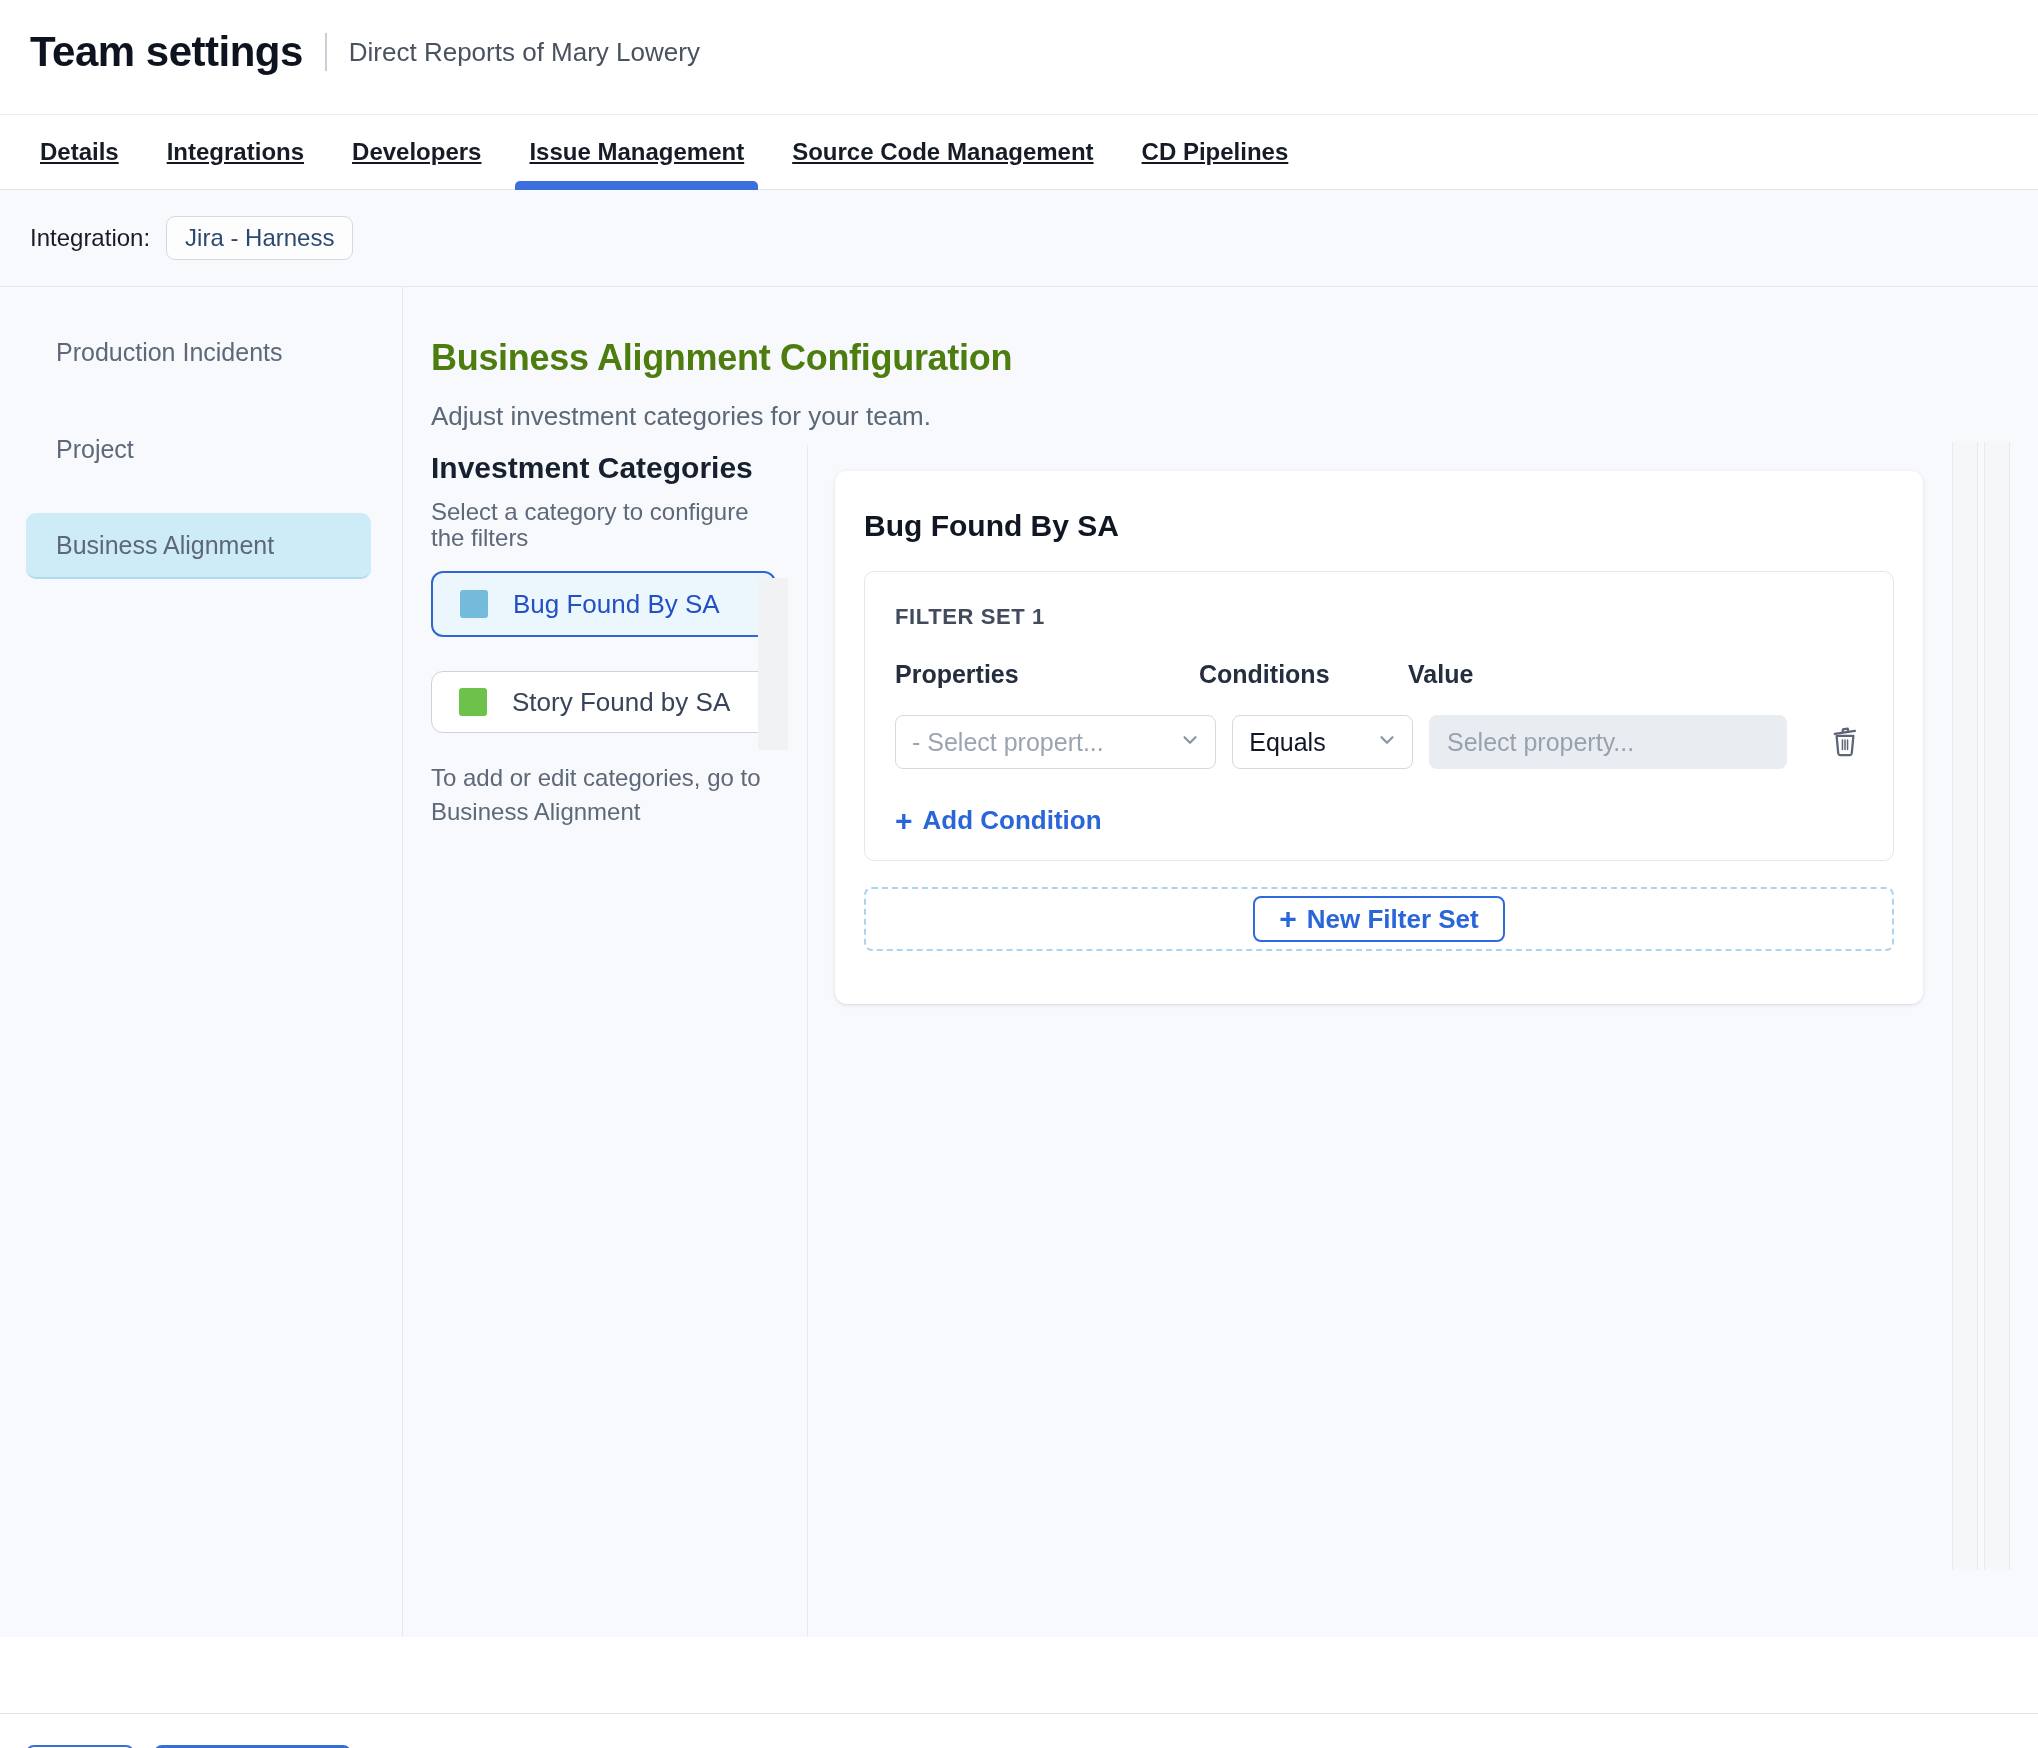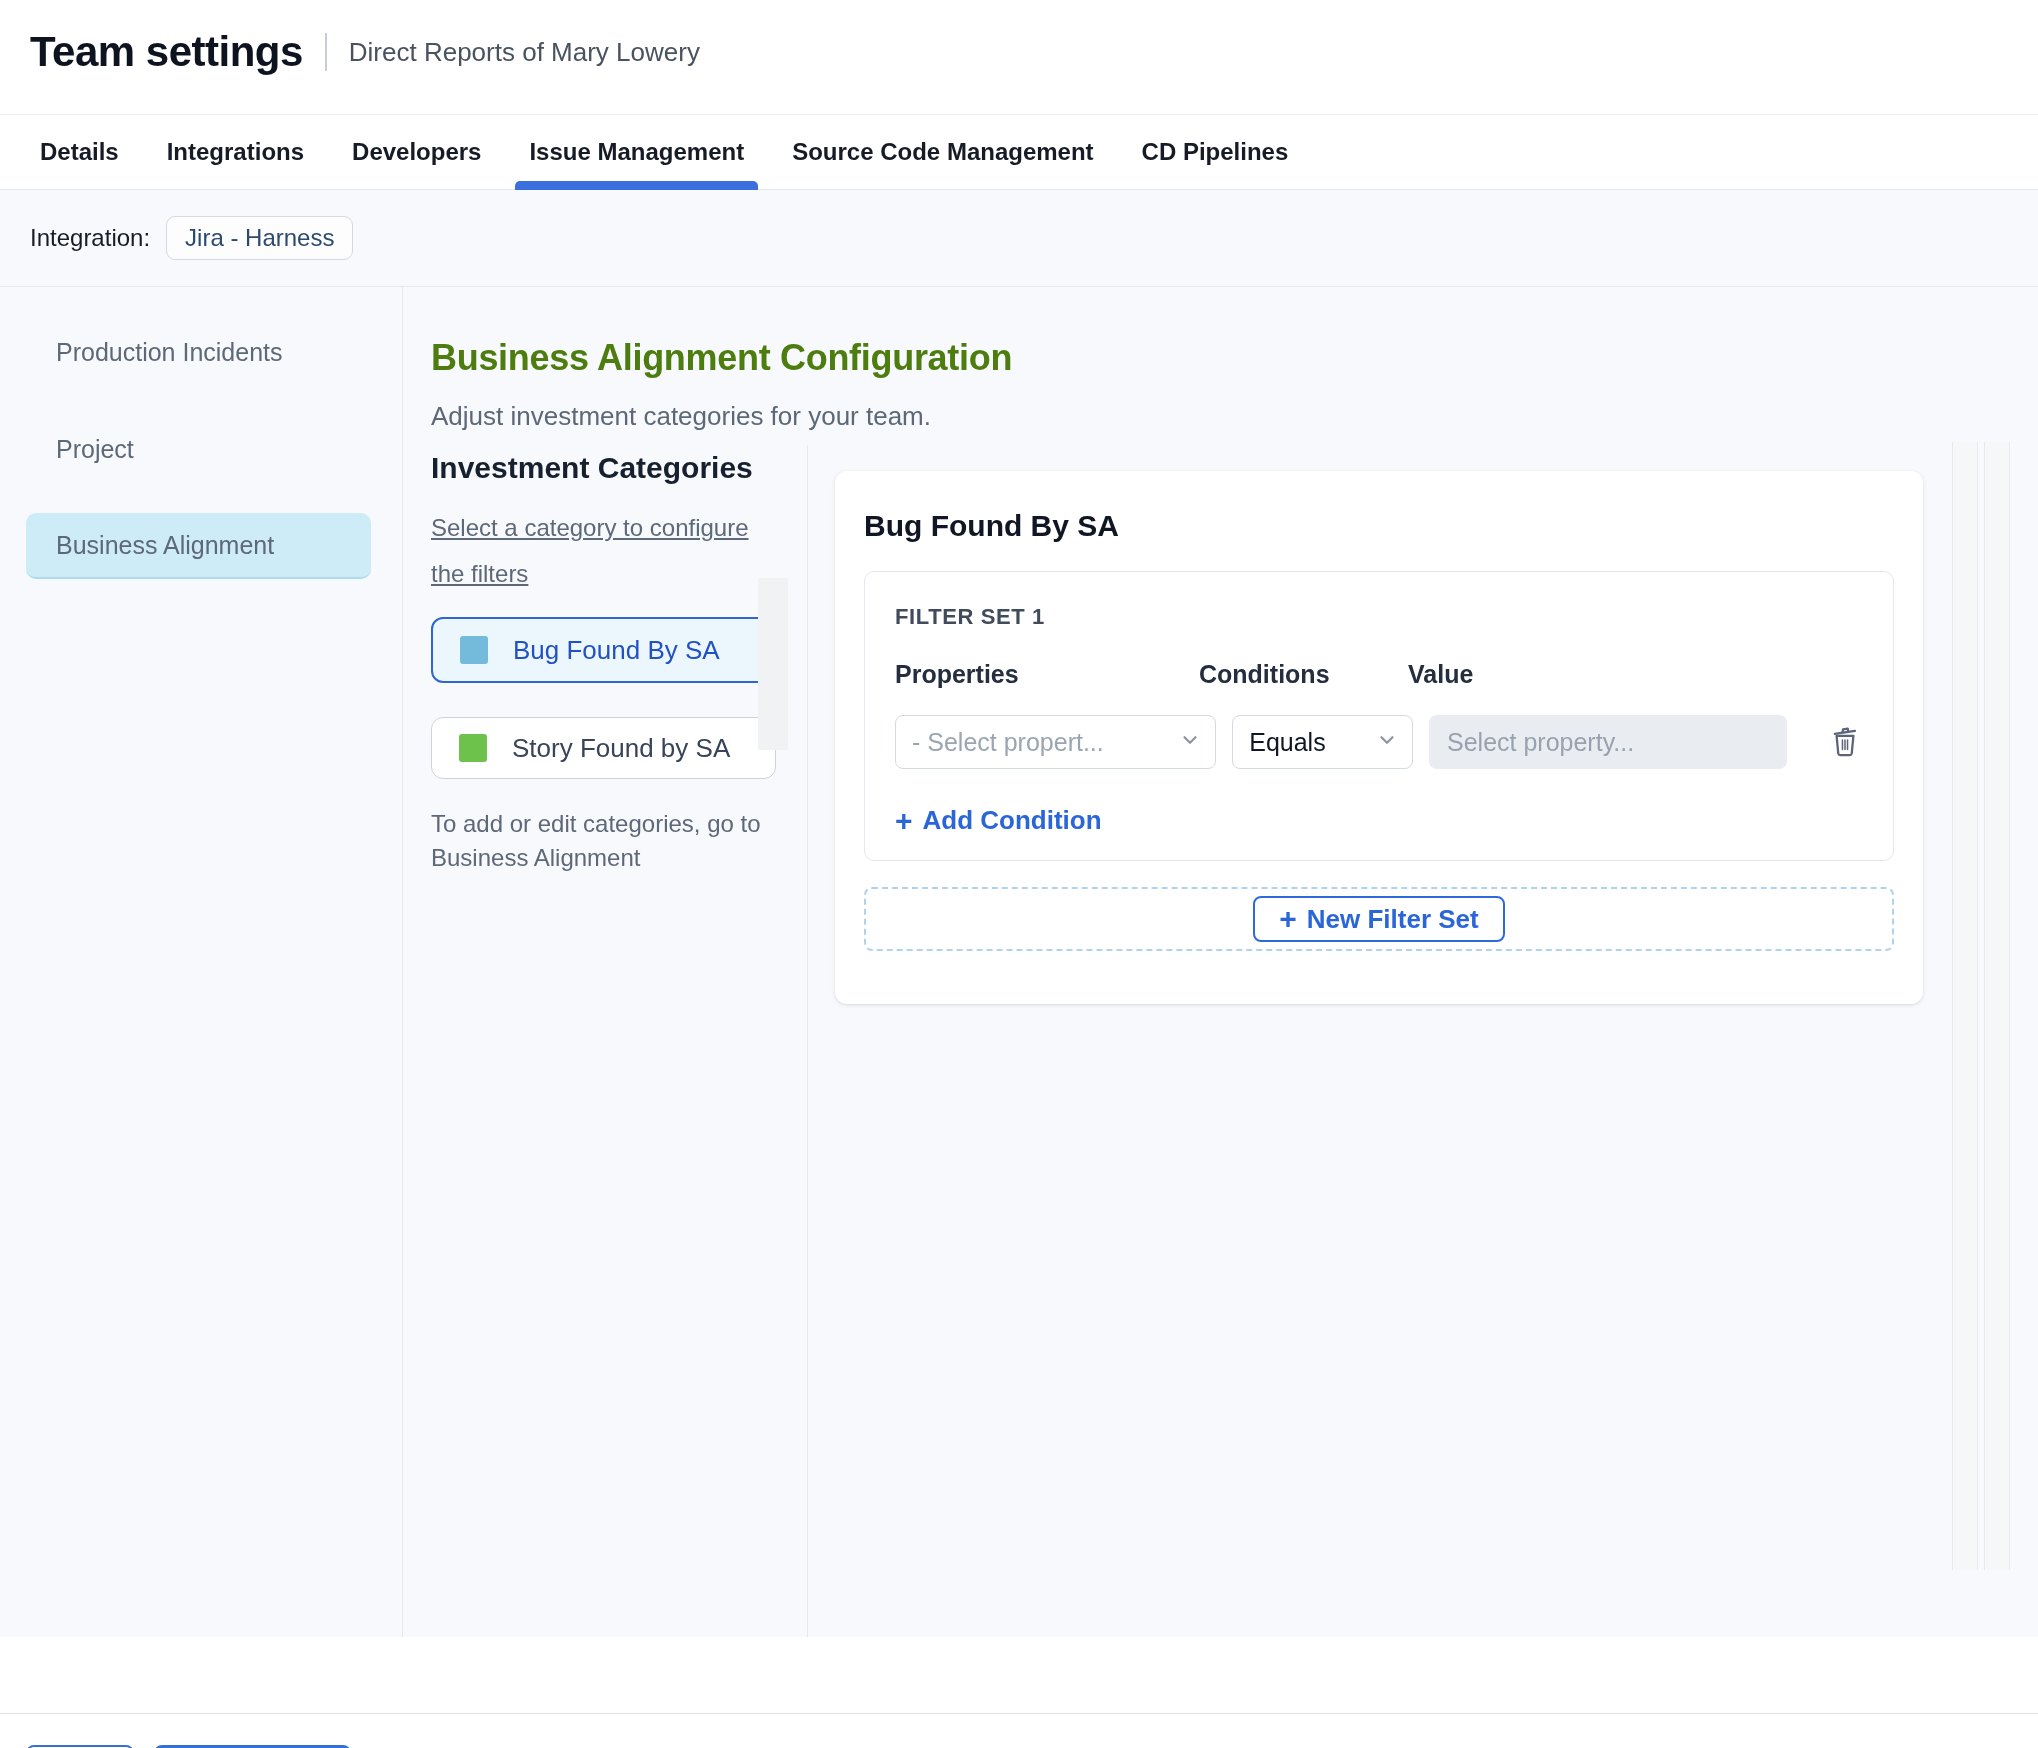--- a/index.html
+++ b/index.html
@@ -14,21 +14,21 @@
   
   .header { position:absolute; top:0; left:0; width:2038px; height:114px; background:#fff; }
   .header-inner { display:flex; align-items:center; padding:28px 0 0 30px; }
   .page-title { font-size:42px; font-weight:700; color:#0e1320; letter-spacing:-0.5px; }
   .title-divider { width:2px; height:38px; background:#c9cdd6; margin:0 22px; }
   .page-subtitle { font-size:26px; color:#49525f; }
   
   .tabbar {
     position:absolute; top:114px; left:0; width:2038px; height:76px;
     background:#fff; border-top:1px solid #ebedf1; border-bottom:1px solid #e3e6ea;
-    display:flex; align-items:center; padding-left:26px; gap:20px;
+    display:flex; align-items:center; padding-left:26px; gap:20px;text-decoration:underline;
   }
   .tab {
     position:relative; height:100%; display:flex; align-items:center;
     padding:0 14px; font-size:24px; font-weight:600; color:#161b26; cursor:pointer; white-space:nowrap;
   }
   .tab.active::after {
     content:""; position:absolute; left:0; right:0; bottom:-1px; height:9px;
     background:#3b6fdd; border-radius:5px 5px 0 0;
   }
   
@@ -54,21 +54,21 @@
   }
   .side-item.active { background:#cdecf8; border-bottom:2px solid #aedcee; }
   
   .main { position:absolute; top:97px; left:403px; width:1635px; height:1350px; padding:50px 0 0 28px; }
   .main-title { font-size:36px; font-weight:700; color:#4d7c0f; letter-spacing:-0.3px; }
   .main-subtitle { font-size:26px; color:#5c6878; margin-top:20px; line-height:34px; }
   .columns { display:flex; align-items:flex-start; margin-top:12px; }
   .cat-divider { position:absolute; left:807px; top:255px; width:1px; height:1192px; background:#e6e8ee; }
   .left-col { width:376px; position:relative; }
   .cat-title { font-size:30px; font-weight:700; color:#16202e; margin-top:6px; }
-  .cat-helper { font-size:24px; color:#5d6878; margin-top:20px; line-height:46px; width:352px;text-decoration:underline; }
+  .cat-helper { font-size:24px; color:#5d6878; margin-top:14px; line-height:26px; width:352px; }
   .cat-list { margin-top:20px; }
   .cat-btn {
     width:345px; height:66px; display:flex; align-items:center;
     border-radius:12px; cursor:pointer; background:#fff; border:1px solid #ccd3dc;
   }
   .cat-btn + .cat-btn { margin-top:34px; height:62px; }
   .cat-btn.selected { background:#ecf6fd; border:2px solid #3166cf; }
   .cat-btn .swatch { width:28px; height:28px; border-radius:3px; margin:0 25px 0 27px; }
   .swatch-blue { background:#74badb; }
   .swatch-green { background:#6cc24a; }

